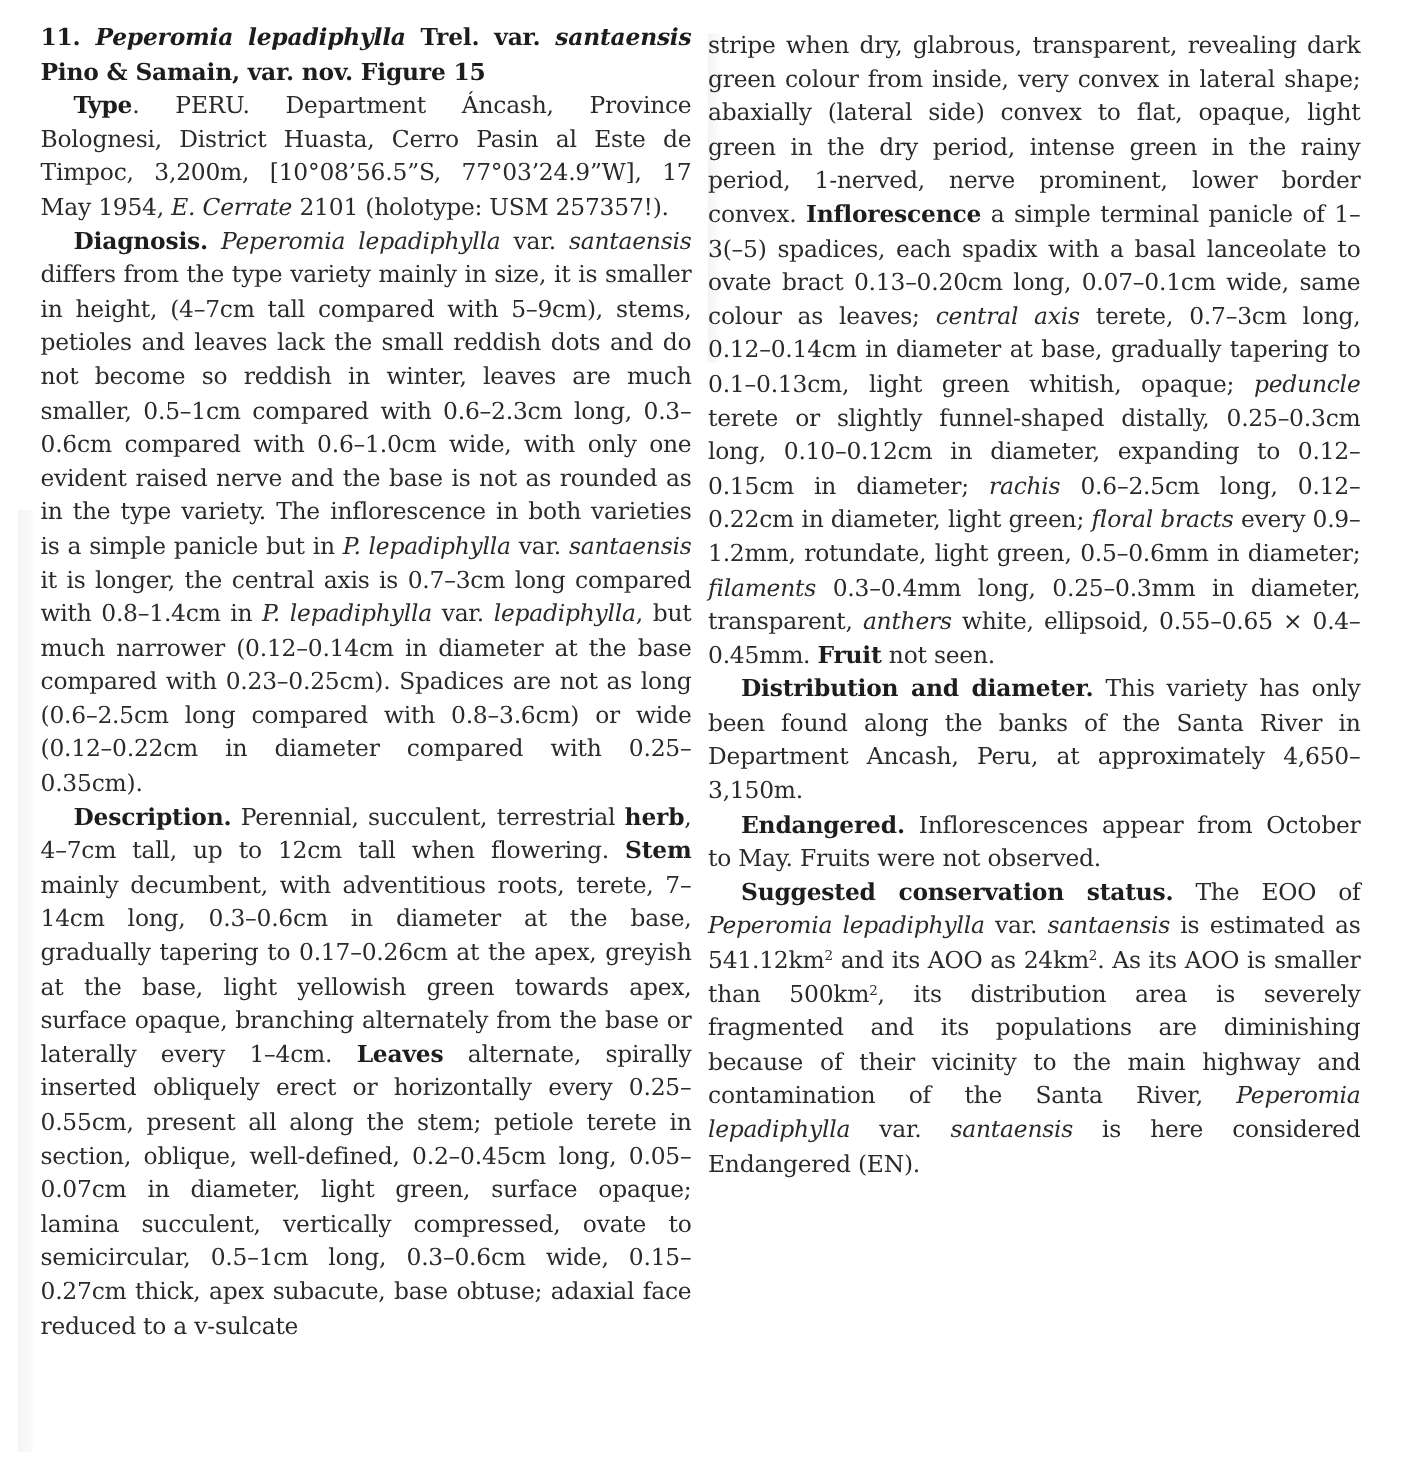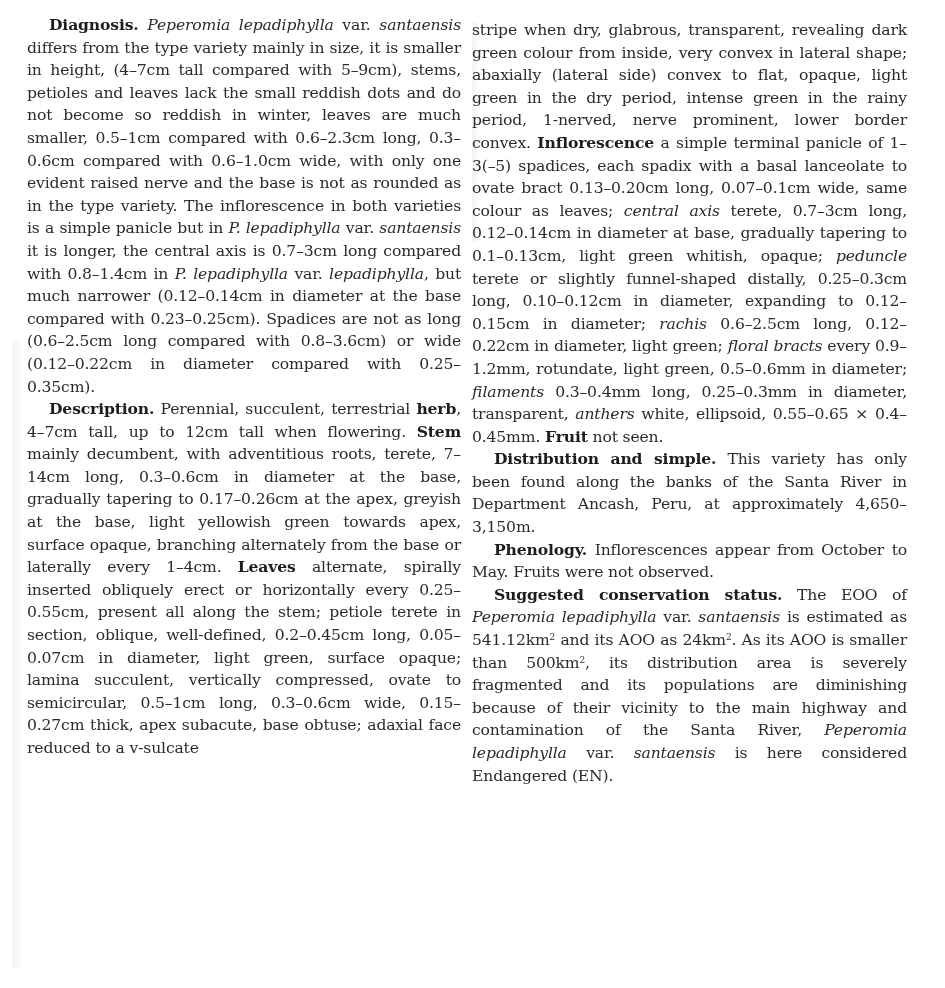--- a/index.html
+++ b/index.html
@@ -32,22 +32,24 @@
   .bi { font-weight: bold; font-style: italic; color: #1d1d1d; }
   sup { font-size: 9px; line-height: 0; vertical-align: 5px; }
 </style>
 </head>
 <body>
 
 <div class="left-shade"></div>
 <div class="right-shade"></div>
 
 <div class="col col-left">
+  <p class="para heading"><span class="b">11. </span><span class="bi">Peperomia lepadiphylla</span><span class="b"> Trel. var. </span><span class="bi">santaensis</span><span class="b"> Pino &amp; Samain, var. nov.</span><span> Figure 15</span></p>
+  <p class="para indent"><span class="b">Type</span><span>. PERU. Department Áncash, Province Bolognesi, District Huasta, Cerro Pasin al Este de Timpoc, 3,200m, [10°08’56.5”S, 77°03’24.9”W], 17 May 1954, </span><span class="i">E. Cerrate</span><span> 2101 (holotype: USM 257357!).</span></p>
   <p class="para indent"><span class="b">Diagnosis.</span><span> </span><span class="i">Peperomia lepadiphylla</span><span> var. </span><span class="i">santaensis</span><span> differs from the type variety mainly in size, it is smaller in height, (4–7cm tall compared with 5–9cm), stems, petioles and leaves lack the small reddish dots and do not become so reddish in winter, leaves are much smaller, 0.5–1cm compared with 0.6–2.3cm long, 0.3–0.6cm compared with 0.6–1.0cm wide, with only one evident raised nerve and the base is not as rounded as in the type variety. The inflorescence in both varieties is a simple panicle but in </span><span class="i">P. lepadiphylla</span><span> var. </span><span class="i">santaensis</span><span> it is longer, the central axis is 0.7–3cm long compared with 0.8–1.4cm in </span><span class="i">P. lepadiphylla</span><span> var. </span><span class="i">lepadiphylla</span><span>, but much narrower (0.12–0.14cm in diameter at the base compared with 0.23–0.25cm). Spadices are not as long (0.6–2.5cm long compared with 0.8–3.6cm) or wide (0.12–0.22cm in diameter compared with 0.25–0.35cm).</span></p>
   <p class="para indent"><span class="b">Description.</span><span> Perennial, succulent, terrestrial </span><span class="b">herb</span><span>, 4–7cm tall, up to 12cm tall when flowering. </span><span class="b">Stem</span><span> mainly decumbent, with adventitious roots, terete, 7–14cm long, 0.3–0.6cm in diameter at the base, gradually tapering to 0.17–0.26cm at the apex, greyish at the base, light yellowish green towards apex, surface opaque, branching alternately from the base or laterally every 1–4cm. </span><span class="b">Leaves</span><span> alternate, spirally inserted obliquely erect or horizontally every 0.25–0.55cm, present all along the stem; petiole terete in section, oblique, well-defined, 0.2–0.45cm long, 0.05–0.07cm in diameter, light green, surface opaque; lamina succulent, vertically compressed, ovate to semicircular, 0.5–1cm long, 0.3–0.6cm wide, 0.15–0.27cm thick, apex subacute, base obtuse; adaxial face reduced to a v-sulcate</span></p>
 </div>
 
 <div class="col col-right">
   <p class="para"><span>stripe when dry, glabrous, transparent, revealing dark green colour from inside, very convex in lateral shape; abaxially (lateral side) convex to flat, opaque, light green in the dry period, intense green in the rainy period, 1-nerved, nerve prominent, lower border convex. </span><span class="b">Inflorescence</span><span> a simple terminal panicle of 1–3(–5) spadices, each spadix with a basal lanceolate to ovate bract 0.13–0.20cm long, 0.07–0.1cm wide, same colour as leaves; </span><span class="i">central axis</span><span> terete, 0.7–3cm long, 0.12–0.14cm in diameter at base, gradually tapering to 0.1–0.13cm, light green whitish, opaque; </span><span class="i">peduncle</span><span> terete or slightly funnel-shaped distally, 0.25–0.3cm long, 0.10–0.12cm in diameter, expanding to 0.12–0.15cm in diameter; </span><span class="i">rachis</span><span> 0.6–2.5cm long, 0.12–0.22cm in diameter, light green; </span><span class="i">floral bracts</span><span> every 0.9–1.2mm, rotundate, light green, 0.5–0.6mm in diameter; </span><span class="i">filaments</span><span> 0.3–0.4mm long, 0.25–0.3mm in diameter, transparent, </span><span class="i">anthers</span><span> white, ellipsoid, 0.55–0.65 × 0.4–0.45mm. </span><span class="b">Fruit</span><span> not seen.</span></p>
-  <p class="para indent"><span class="b">Distribution and simple.</span><span> This variety has only been found along the banks of the Santa River in Department Ancash, Peru,  at approximately 4,650–3,150m.</span></p>
-  <p class="para indent"><span class="b">Phenology.</span><span> Inflorescences appear from October to May. Fruits were not observed.</span></p>
+  <p class="para indent"><span class="b">Distribution and diameter.</span><span> This variety has only been found along the banks of the Santa River in Department Ancash, Peru,  at approximately 4,650–3,150m.</span></p>
+  <p class="para indent"><span class="b">Endangered.</span><span> Inflorescences appear from October to May. Fruits were not observed.</span></p>
   <p class="para indent"><span class="b">Suggested conservation status.</span><span> The EOO of </span><span class="i">Peperomia lepadiphylla</span><span> var. </span><span class="i">santaensis</span><span> is estimated as 541.12km</span><sup>2</sup><span> and its AOO as 24km</span><sup>2</sup><span>. As its AOO is smaller than 500km</span><sup>2</sup><span>, its distribution area is severely fragmented and its populations are diminishing because of their vicinity to the main highway and contamination of the Santa River, </span><span class="i">Peperomia lepadiphylla</span><span> var. </span><span class="i">santaensis</span><span> is here considered Endangered (EN).</span></p>
 </div>
 
 </body></html>

